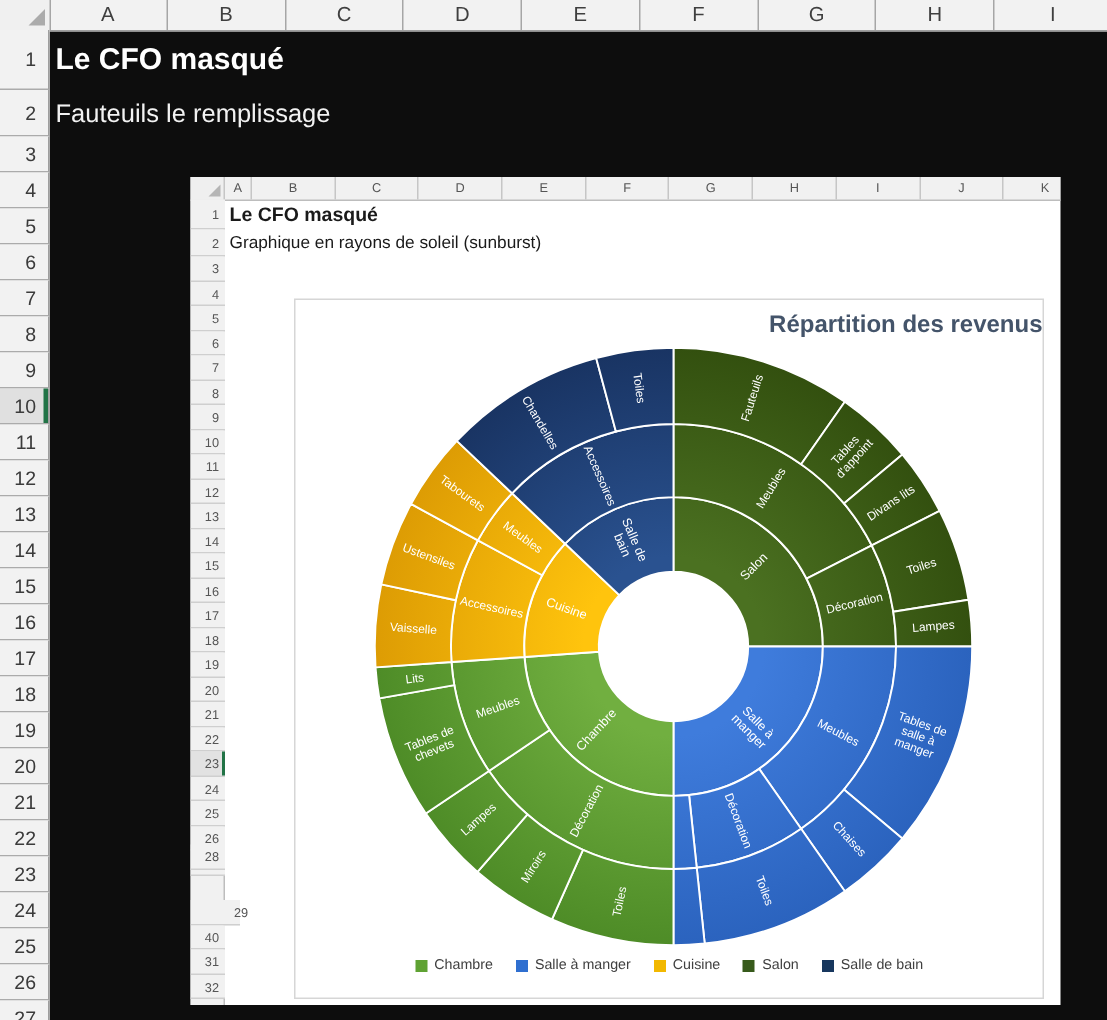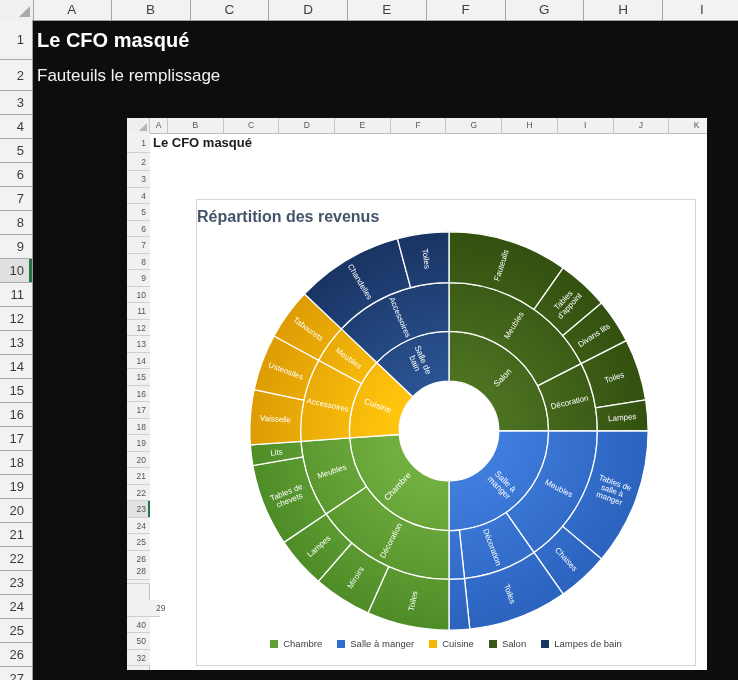--- a/index.html
+++ b/index.html
@@ -26,21 +26,21 @@
   .i-corner .tri{position:absolute;right:2px;bottom:2px;width:0;height:0;border-bottom:8px solid #b5b5b5;border-left:8px solid transparent;}
   .i-colcell{position:absolute;top:0;height:15px;line-height:15px;text-align:center;font-size:8.5px;color:#555;border-right:1px solid #c6c6c6;box-sizing:border-box;}
   .i-rowhead{position:absolute;left:0;top:15px;width:23px;height:537px;background:#f1f1f1;border-right:1px solid #bdbdbd;box-sizing:border-box;}
   .i-rowcell{position:absolute;left:0;width:23px;box-sizing:border-box;border-bottom:1px solid #cfcfcf;font-size:8.5px;color:#555;text-align:right;padding-right:4px;background:#f1f1f1;}
   .i-rowcell.sel{background:#e2e2e2;}
   .i-rowcell.sel .selbar{position:absolute;right:0;top:0;width:2px;height:100%;background:#217346;}
   .i-title1{position:absolute;left:26px;top:15px;height:20px;line-height:20px;font-size:13px;font-weight:700;color:#1a1a1a;white-space:nowrap;}
   .i-title2{position:absolute;left:26px;top:35px;height:18px;line-height:18px;font-size:11.5px;color:#1a1a1a;white-space:nowrap;}
   
   .chart{position:absolute;left:69px;top:81px;width:500px;height:467px;background:#ffffff;border:1px solid #d6d6d6;box-sizing:border-box;}
-  .chart-title{position:absolute;left:0;top:8px;width:100%;text-align:left;font-size:16px;font-weight:700;color:#44546a;}
+  .chart-title{position:absolute;left:0;top:8px;width:100%;text-align:right;font-size:16px;font-weight:700;color:#44546a;}
   .sun{position:absolute;left:0;top:0;width:100%;height:100%;}
   .legend{position:absolute;left:0;top:438px;width:100%;display:flex;justify-content:center;align-items:center;gap:15px;}
   .legend-item{display:flex;align-items:center;gap:5px;font-size:9.5px;color:#404040;white-space:nowrap;}
   .legend-swatch{width:8px;height:8px;display:inline-block;}
   .sun text{font-family:"Liberation Sans",sans-serif;}
 </style>
 </head>
 <body>
 
 <div class="o-colhead">
@@ -135,25 +135,26 @@
       <div class="i-rowcell" style="top: 335px; height: 16.5px; line-height: 16.5px;">21</div>
       <div class="i-rowcell" style="top: 351.5px; height: 16.5px; line-height: 16.5px;">22</div>
       <div class="i-rowcell sel" style="top: 368px; height: 16.5px; line-height: 16.5px;">23<div class="selbar"></div></div>
       <div class="i-rowcell" style="top: 384.5px; height: 16.5px; line-height: 16.5px;">24</div>
       <div class="i-rowcell" style="top: 401px; height: 16.5px; line-height: 16.5px;">25</div>
       <div class="i-rowcell" style="top: 417.5px; height: 16.5px; line-height: 16.5px;">26</div>
       <div class="i-rowcell" style="top: 434px; height: 16.5px; line-height: 16.5px;">27</div>
       <div class="i-rowcell" style="top: 430px; height: 16.5px; line-height: 16.5px;">28</div>
       <div class="i-rowcell" style="top: 467px; height: 16.5px; line-height: 16.5px; padding-left: 29px;">29</div>
       <div class="i-rowcell" style="top: 483.5px; height: 16.5px; line-height: 16.5px;">40</div>
-      <div class="i-rowcell" style="top: 500px; height: 16.5px; line-height: 16.5px;">50</div>
+      <div class="i-rowcell" style="top: 500px; height: 16.5px; line-height: 16.5px;">31</div>
       <div class="i-rowcell" style="top: 516.5px; height: 16.5px; line-height: 16.5px;">32</div>
     </div>
 
   <div class="i-title1">Le CFO masqué</div>
+  <div class="i-title2">Graphique en rayons de soleil (sunburst)</div>
 
   <div class="chart">
     <svg class="sun" viewBox="0 0 500 467" xmlns="http://www.w3.org/2000/svg">
         <defs>
           <radialGradient id="grad-darkgreen" gradientUnits="userSpaceOnUse" cx="253" cy="232" r="200">
             <stop offset="0.3" stop-color="#4B7121"></stop>
             <stop offset="1" stop-color="#33500F"></stop>
           </radialGradient>
           <radialGradient id="grad-blue" gradientUnits="userSpaceOnUse" cx="253" cy="232" r="200">
             <stop offset="0.3" stop-color="#3F7CDC"></stop>
@@ -256,17 +257,17 @@
         <div class="legend-item">
           <span class="legend-swatch" style="background: rgb(242, 184, 0);"></span>
           <span>Cuisine</span>
         </div>
         <div class="legend-item">
           <span class="legend-swatch" style="background: rgb(55, 90, 27);"></span>
           <span>Salon</span>
         </div>
         <div class="legend-item">
           <span class="legend-swatch" style="background: rgb(23, 55, 94);"></span>
-          <span>Lampes de bain</span>
+          <span>Salle de bain</span>
         </div>
       </div>
   </div>
 </div>
 
 </body></html>

